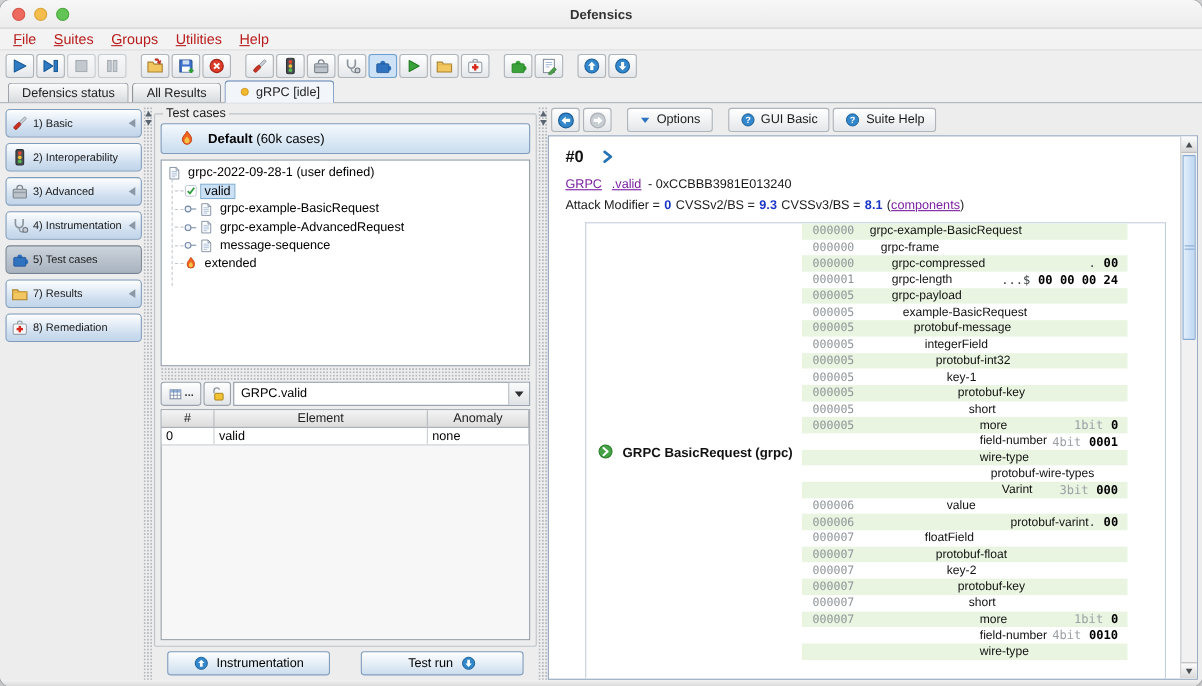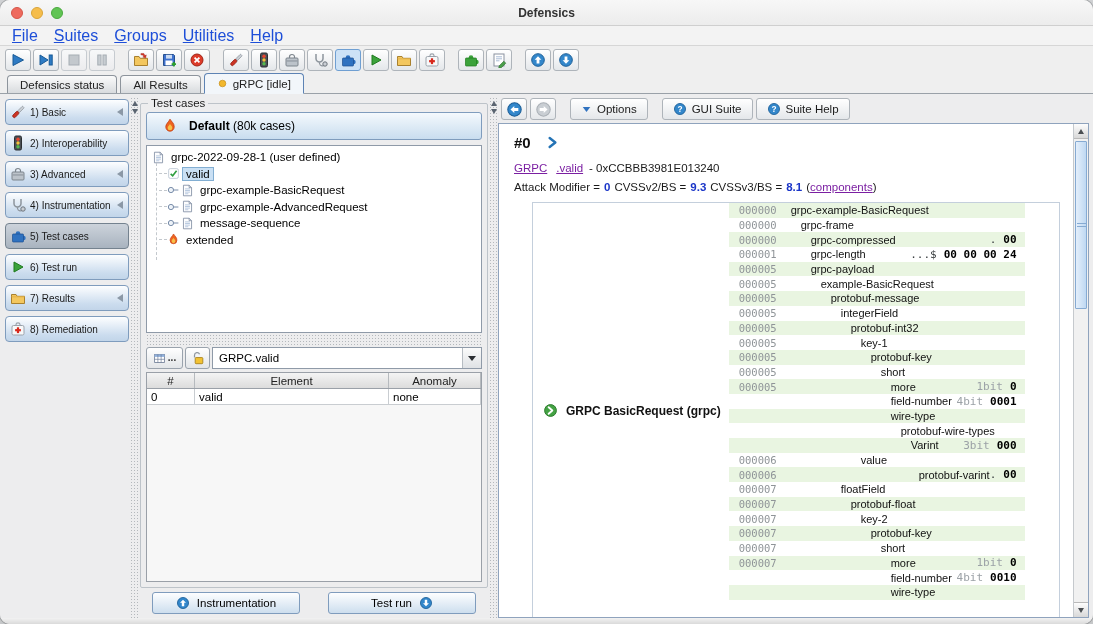--- a/index.html
+++ b/index.html
@@ -12,21 +12,21 @@
     border-bottom:1px solid #cfcfcf; position:relative; display:flex; align-items:center; justify-content:center;}
   .lights{ position:absolute; left:11px; top:7px; display:flex; gap:8px;}
   .light{ width:12px; height:12px; border-radius:50%; display:inline-block;}
   .light.red{ background:#ee6a5e; border:1px solid #d55548;}
   .light.yellow{ background:#f5bd4c; border:1px solid #d9a439;}
   .light.green{ background:#61c454; border:1px solid #4aa93e;}
   .title{ font-size:12px; font-weight:bold; color:#333;}
   
   .menubar{ height:20px; flex:none; background:#f3f3f3; border-bottom:1px solid #d6d6d6;
     display:flex; align-items:center; padding-left:4px;}
-  .menu-item{ font-size:16px; color:#1d4ed8; padding:0 8px; cursor:default;}
+  .menu-item{ font-size:13px; color:#b91c1c; padding:0 8px; cursor:default;}
   
   .toolbar{ height:27px; flex:none; background:#efefef; display:flex; align-items:center; padding-left:5px;}
   .tbtn{ width:26px; height:22px; border:1px solid #aeb4ba; border-radius:3px;
     background:linear-gradient(#ffffff,#e4e7ea); display:flex; align-items:center; justify-content:center; margin-right:2px;}
   .tbtn.selected{ background:#cde2f6; border-color:#6f9fd2;}
   .tbtn.disabled{ background:linear-gradient(#f7f8f9,#ececee); border-color:#c6cbd0;}
   .tbtn.gap{ margin-left:11px;}
   
   .tabbar{ height:21px; flex:none; background:#efefef; border-bottom:1px solid #9aa1a8;
     display:flex; align-items:flex-end; padding-left:7px;}
@@ -400,28 +400,20 @@
               <circle cx="8" cy="5.6" r="2.3" fill="#2f72c0"></circle>
               <circle cx="13.4" cy="10" r="2.3" fill="#2f72c0"></circle>
               <rect x="2.5" y="6" width="11" height="8" rx="0.8" fill="none" stroke="#1c4f8f" stroke-width="0.7"></rect>
             </svg>
           </span>
           <span>5) Test cases</span>
         </div>
         <div class="side-btn">
           <span class="icon i16">
             <svg viewBox="0 0 16 16">
-              <polygon points="4,3 13,8 4,13" fill="#3ba23b" stroke="#1e7a1e" stroke-linejoin="round"></polygon>
-            </svg>
-          </span>
-          <span>6) Test run</span>
-        </div>
-        <div class="side-btn">
-          <span class="icon i16">
-            <svg viewBox="0 0 16 16">
               <path d="M1.5,13.5 v-9 h4.5 l1.2,1.8 h7.3 v7.2 z" fill="#f3c75f" stroke="#a9812f"></path>
               <path d="M1.5,6.8 h13" stroke="#e3b349" stroke-width="1"></path>
             </svg>
           </span>
           <span>7) Results</span>
           <span class="side-arrow"></span>
         </div>
         <div class="side-btn">
           <span class="icon i16">
             <svg viewBox="0 0 16 16">
@@ -444,21 +436,21 @@
       <fieldset class="tc-fieldset">
         <legend>Test cases</legend>
 
         <div class="default-btn">
           <span class="icon i16">
               <svg viewBox="0 0 16 16">
                 <path d="M8,1.2 C9.6,3.8 12.2,5.2 12.2,8.8 A4.2,4.4 0 0 1 3.8,8.8 C3.8,5.8 6.6,4.2 8,1.2 z" fill="#ee6420" stroke="#c23a0c" stroke-width="0.8"></path>
                 <path d="M8,6 C8.9,7.4 10.3,8.2 10.3,9.9 A2.3,2.4 0 0 1 5.7,9.9 C5.7,8.3 7.2,7.5 8,6 z" fill="#f6c24a"></path>
               </svg>
             </span>
-          <span><b>Default</b><span> (80k cases)</span></span>
+          <span><b>Default</b><span> (60k cases)</span></span>
         </div>
 
         <div class="tree-box" id="treebox">
             <div class="tree-row" style="padding-left: 3px;">
               <span class="icon i13">
                 <svg viewBox="0 0 16 16">
                   <path d="M3,1.5 h7 l3,3 V14.5 H3 z" fill="#fdfdfe" stroke="#7c8aa0"></path>
                   <path d="M10,1.5 v3 h3" fill="none" stroke="#7c8aa0"></path>
                   <path d="M5,6 h6 M5,8 h6 M5,10 h6 M5,12 h4" stroke="#9fb6d4" stroke-width="0.9"></path>
                 </svg>
@@ -641,21 +633,21 @@
           <span>Options</span>
         </div>
         <span class="gap8"></span>
         <div class="txt-btn">
           <span class="icon i14">
               <svg viewBox="0 0 16 16">
                 <circle cx="8" cy="8" r="6.3" fill="#3387cb" stroke="#1c5f98"></circle>
                 <text x="8" y="11.3" font-size="9.5" font-family="Liberation Sans,sans-serif" font-weight="bold" fill="#fff" text-anchor="middle">?</text>
               </svg>
             </span>
-          <span>GUI Suite</span>
+          <span>GUI Basic</span>
         </div>
         <div class="txt-btn">
           <span class="icon i14">
               <svg viewBox="0 0 16 16">
                 <circle cx="8" cy="8" r="6.3" fill="#3387cb" stroke="#1c5f98"></circle>
                 <text x="8" y="11.3" font-size="9.5" font-family="Liberation Sans,sans-serif" font-weight="bold" fill="#fff" text-anchor="middle">?</text>
               </svg>
             </span>
           <span>Suite Help</span>
         </div>

